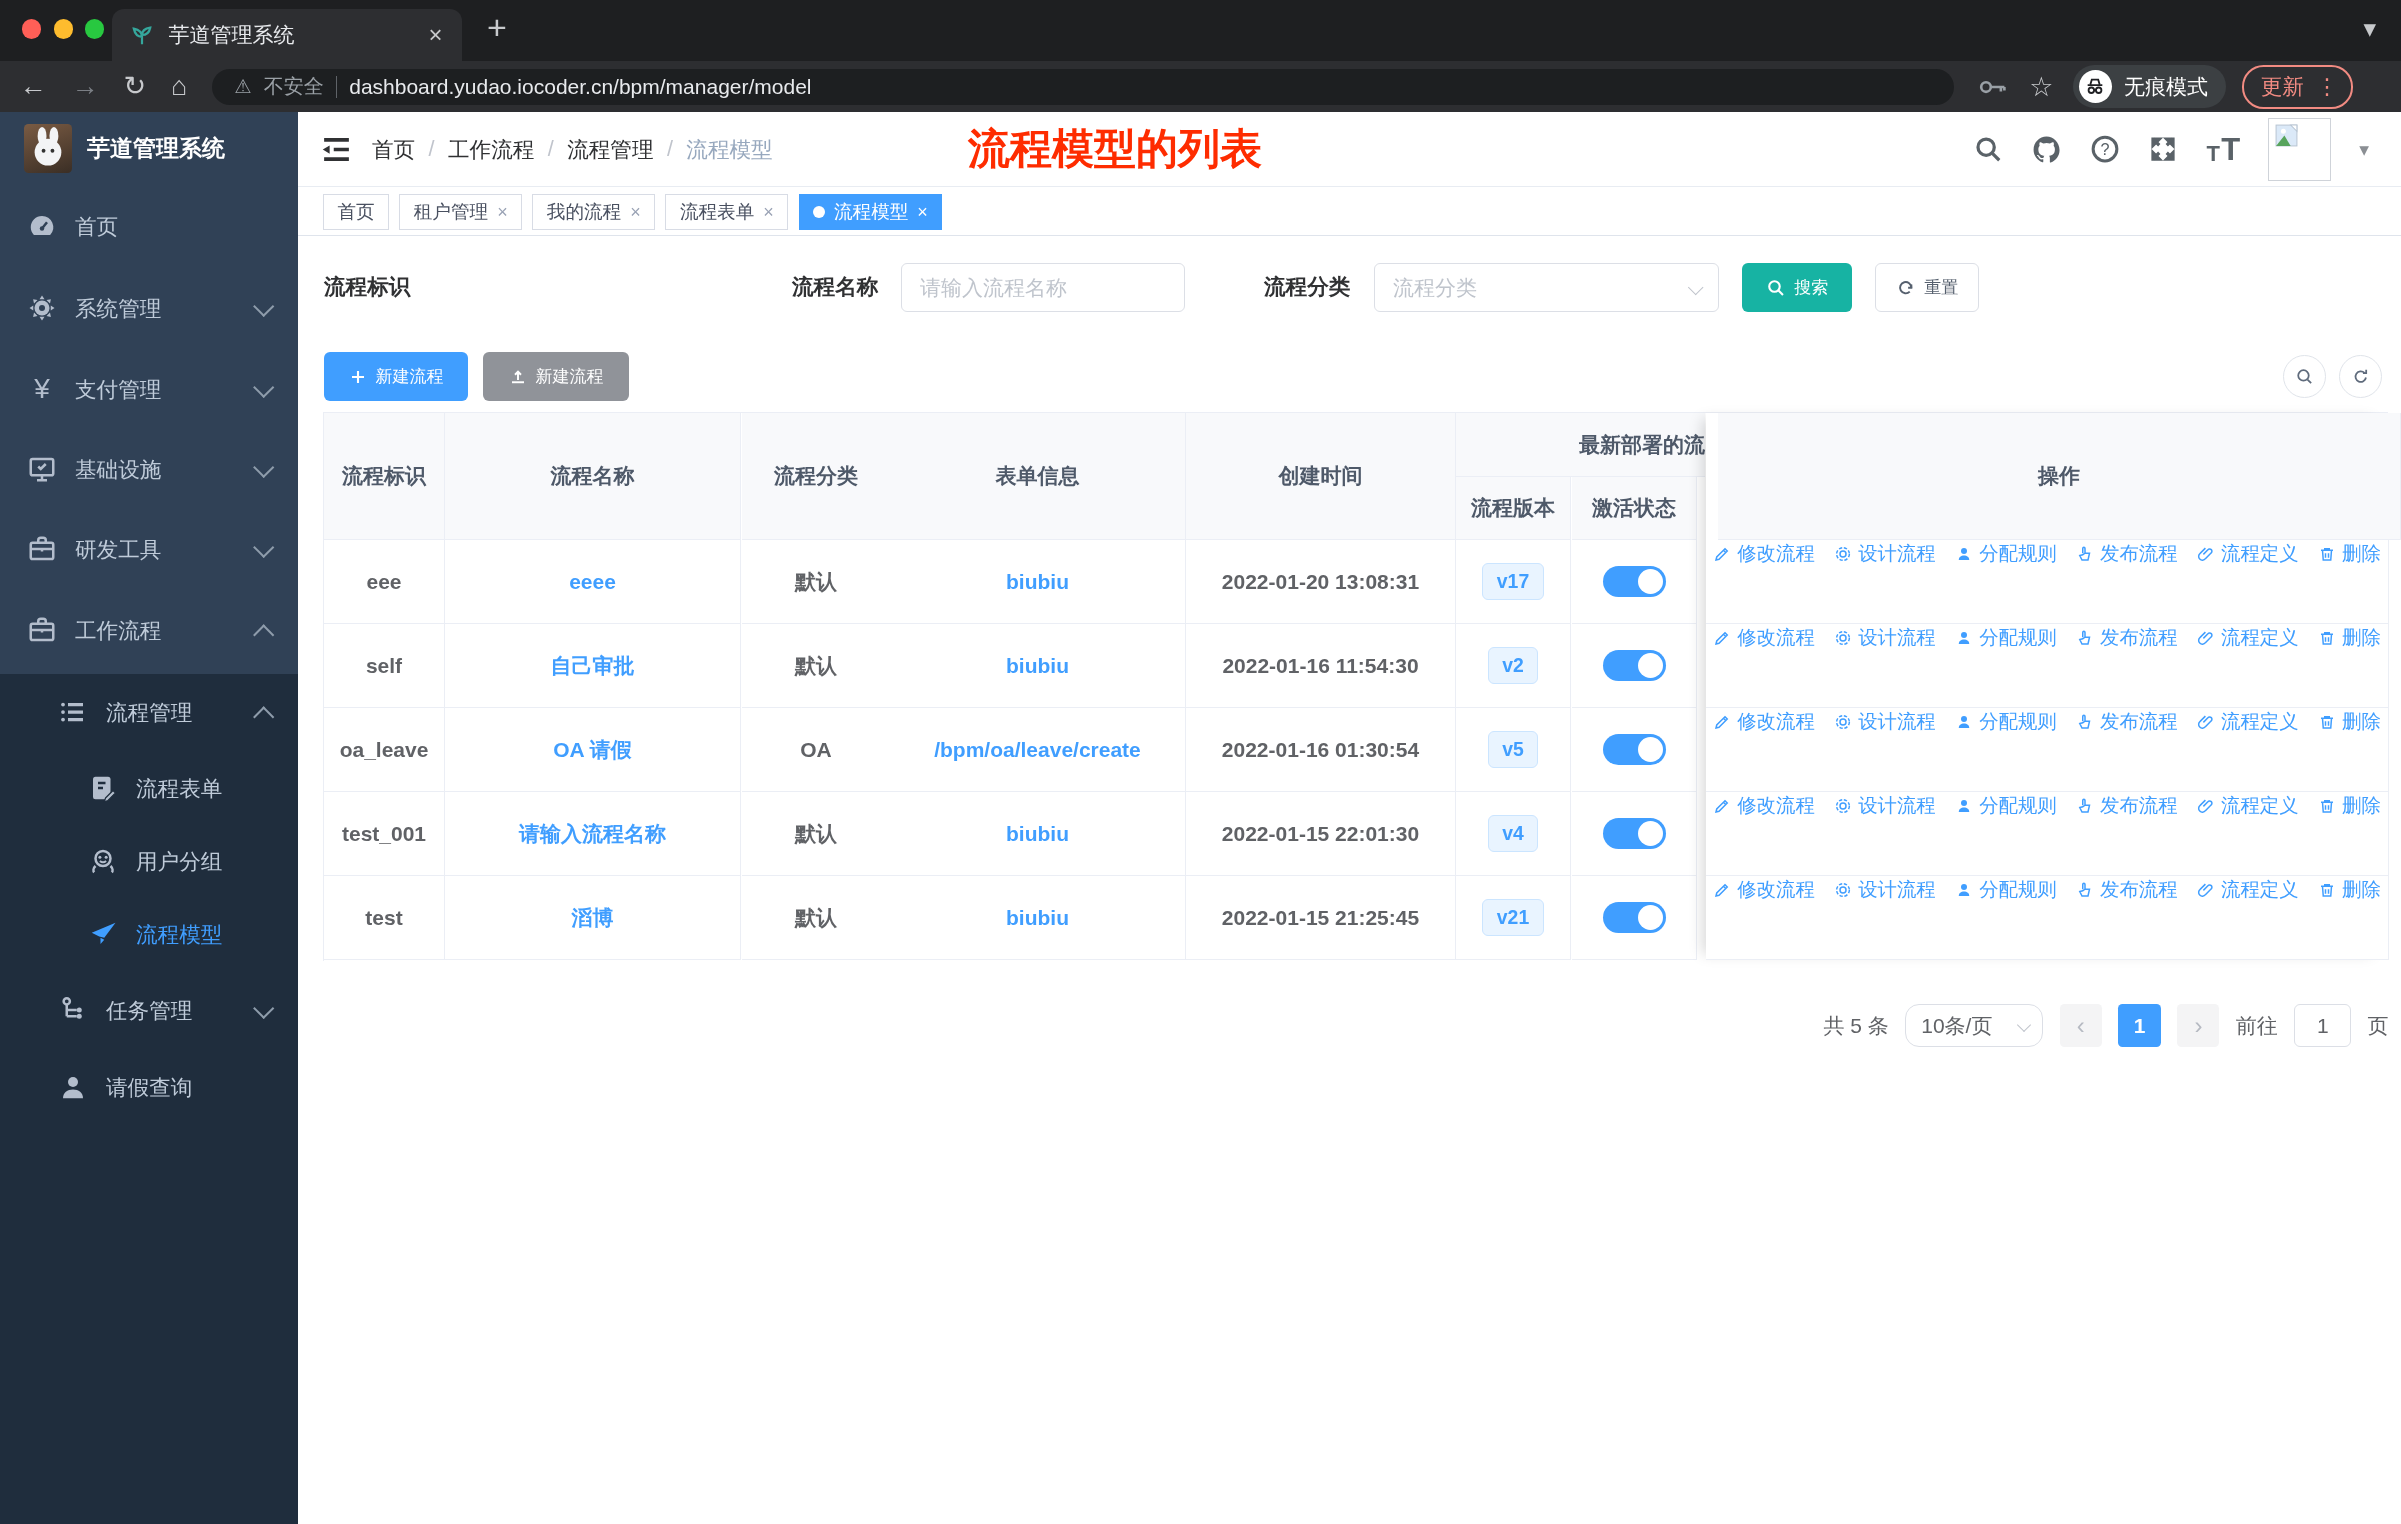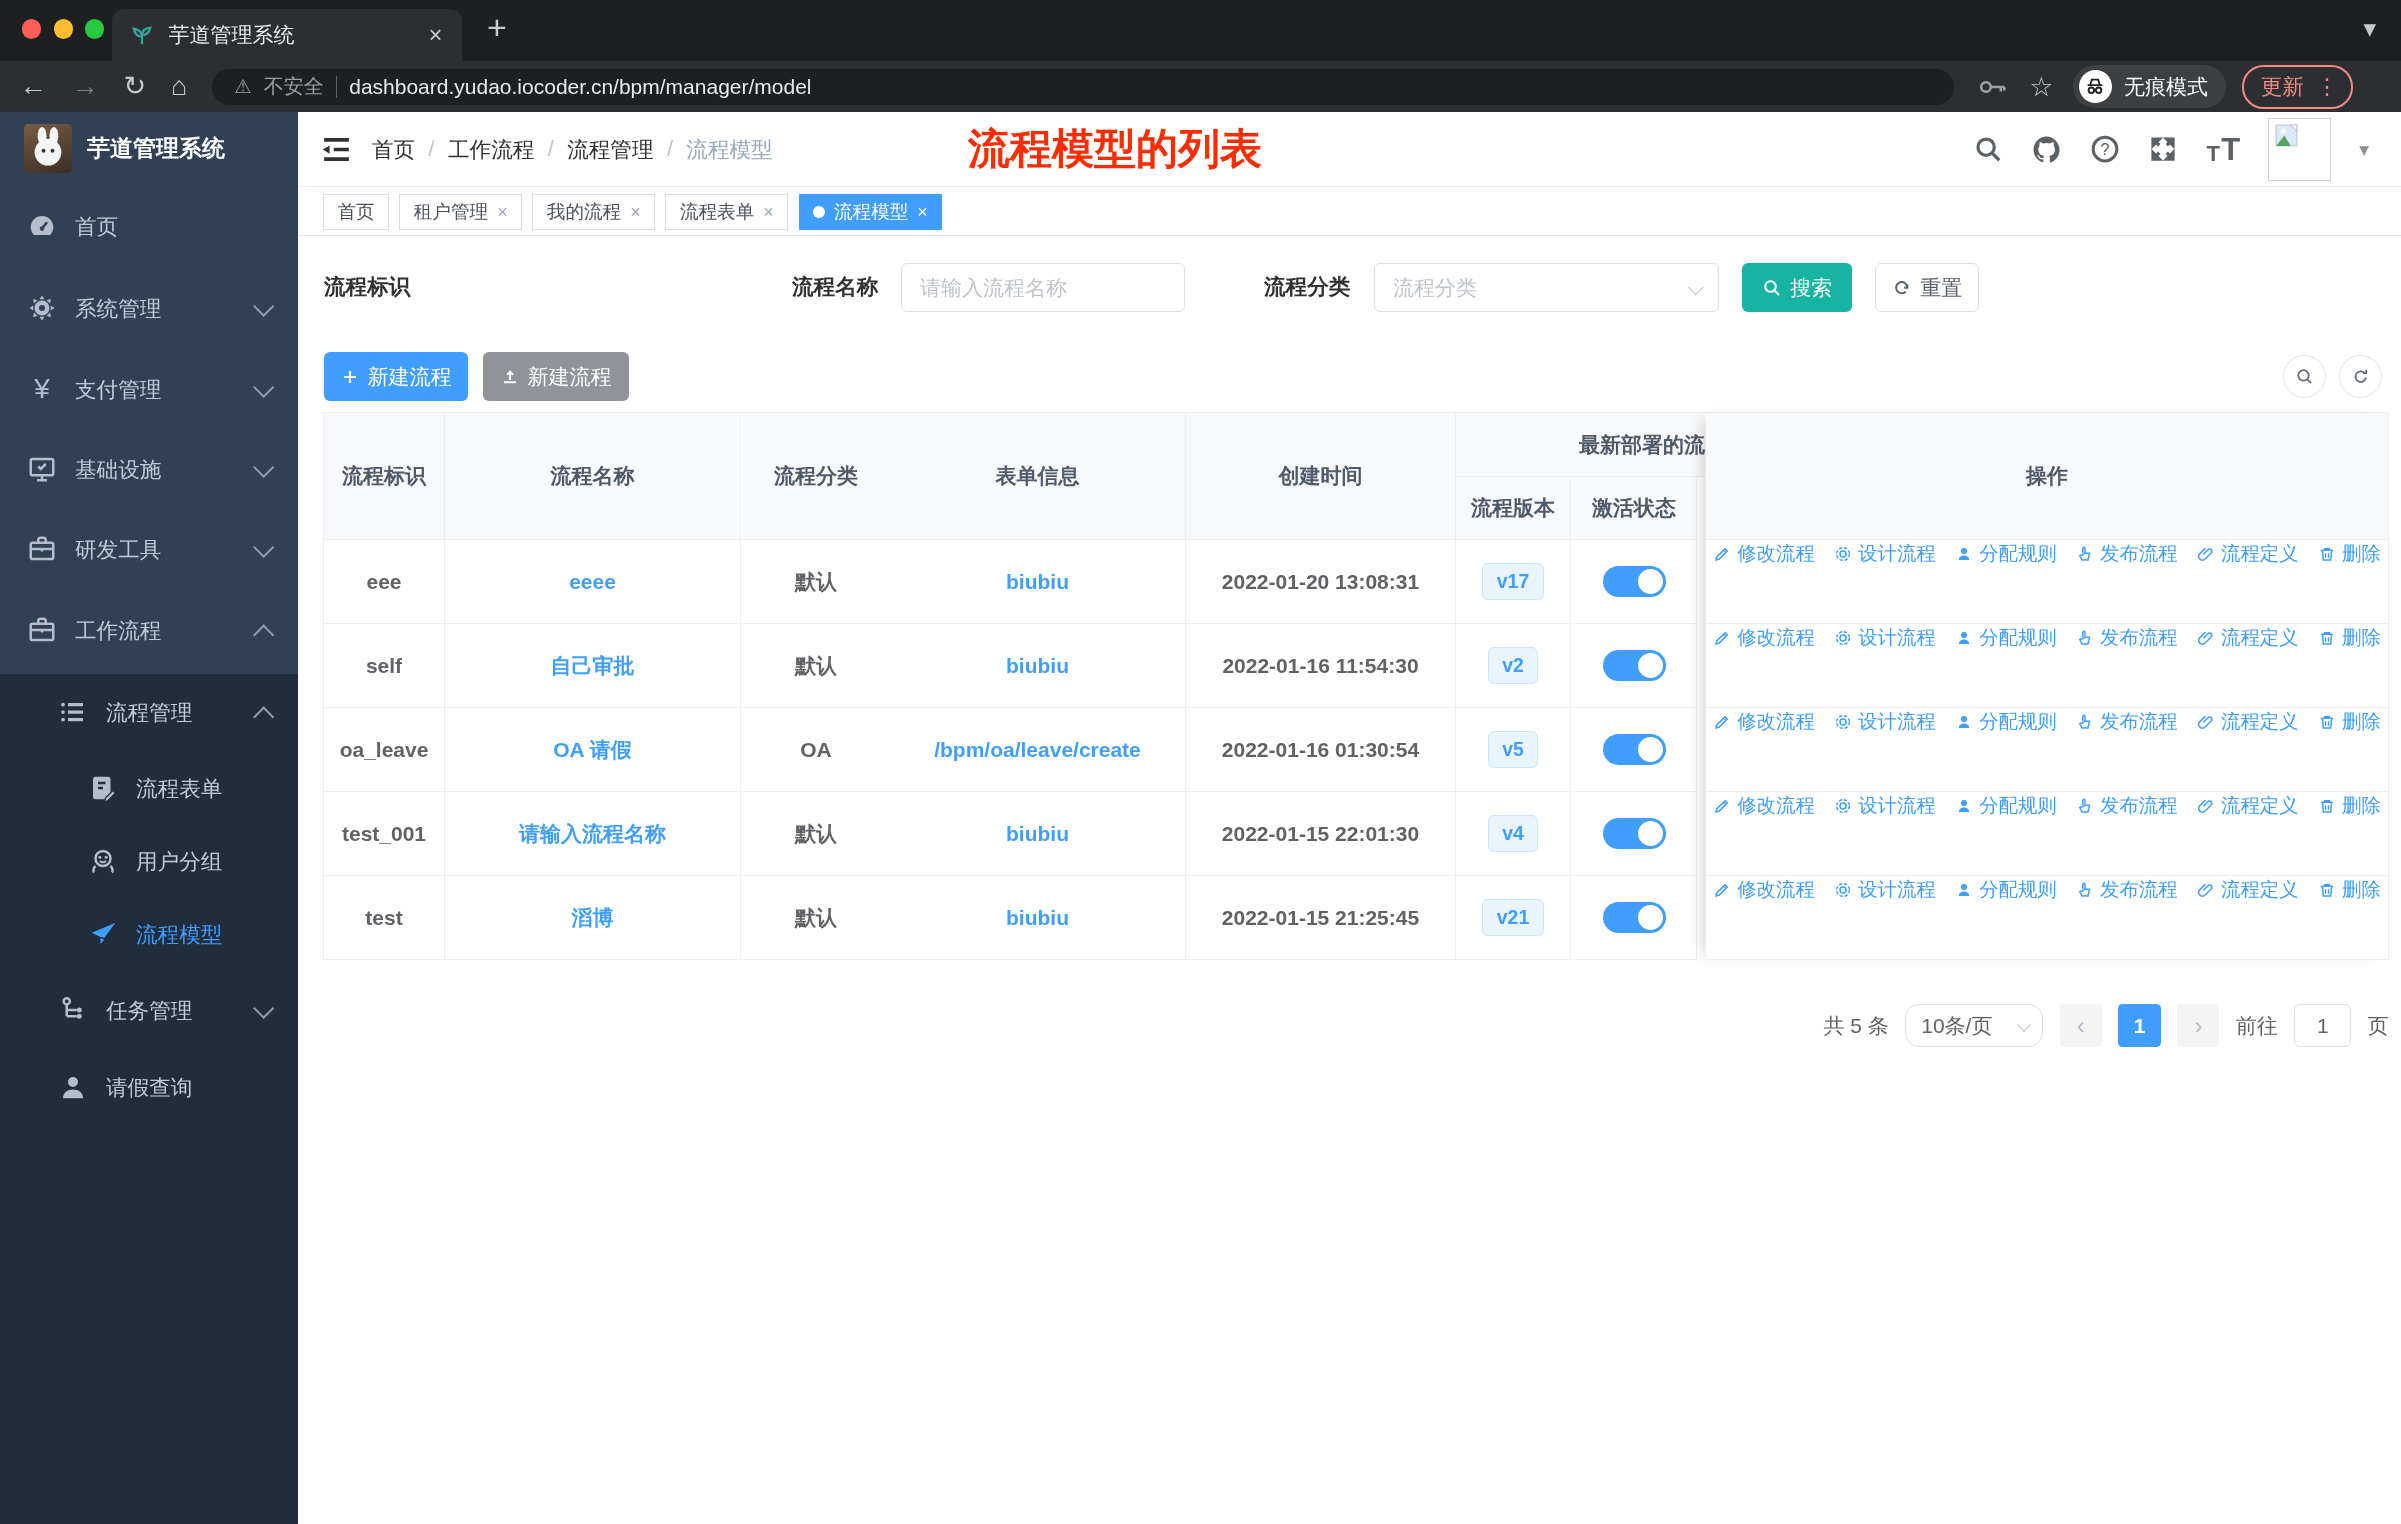--- a/index.html
+++ b/index.html
@@ -76,21 +76,21 @@
   
   .main{position:absolute;left:298px;top:124px;width:2104px;bottom:0;background:#fff;}
   .flabel{position:absolute;font-size:21.6px;font-weight:700;color:#303133;line-height:52px;height:52px;}
   .finput{position:absolute;height:49px;border:1.5px solid #dcdfe6;border-radius:6px;box-sizing:border-box;
           font-size:21px;padding:0 18px;color:#606266;outline:none;background:#fff;font-family:inherit;}
   .finput::placeholder{color:#bfc4cc;}
   .fselect{position:absolute;height:49px;border:1.5px solid #dcdfe6;border-radius:6px;box-sizing:border-box;
            display:flex;align-items:center;padding:0 18px;color:#bfc4cc;font-size:21px;background:#fff;cursor:pointer;}
   .fselect .sel-caret{position:absolute;right:16.4px;top:18px;width:10.4px;height:10.4px;border-right:1.5px solid #c0c4cc;border-bottom:1.5px solid #c0c4cc;transform:rotate(45deg);}
   .btn{position:absolute;height:49px;border-radius:6px;display:flex;align-items:center;justify-content:center;
-       gap:9px;font-size:21px;box-sizing:border-box;cursor:pointer;border:none;font-family:inherit;}
+       gap:9px;font-size:17px;box-sizing:border-box;cursor:pointer;border:none;font-family:inherit;}
   .btn-search{background:#17b3a3;color:#fff;}
   .btn-reset{background:#fff;color:#56606e;border:1.5px solid #dcdfe6;}
   .btn-create{background:#409EFF;color:#fff;}
   .btn-import{background:#909399;color:#fff;}
   .circlebtn{position:absolute;width:43px;height:43px;border-radius:50%;border:1.5px solid #e0e4ea;background:#fff;
              display:flex;align-items:center;justify-content:center;box-sizing:border-box;cursor:pointer;}
 
   
   .tbl{position:absolute;left:25px;top:176px;width:2065px;height:549px;border-top:1.5px solid #ebeef5;border-left:1.5px solid #ebeef5;box-sizing:border-box;}
   .tc{position:absolute;display:flex;align-items:center;justify-content:center;box-sizing:border-box;
@@ -105,21 +105,21 @@
   .sub{top:64px;height:63px;}
   .r0{top:127px;} .r1{top:211px;} .r2{top:295px;} .r3{top:379px;} .r4{top:463px;}
   .row{height:84px;background:#fff;font-weight:bold;}
   .link{color:#409EFF;text-decoration:none;cursor:pointer;}
   .ver{display:inline-block;padding:6px 13.4px;background:#e9f4ff;border:1.5px solid #cbe5ff;border-radius:6px;
        color:#409EFF;font-size:19.4px;line-height:1.2;}
   .switch{width:63px;height:31px;border-radius:15.6px;background:#409EFF;position:relative;cursor:pointer;}
   .switch .knob{position:absolute;right:3px;top:3px;width:25px;height:25px;border-radius:50%;background:#fff;}
   .opcol{position:absolute;left:1382px;top:0;width:683px;height:547px;background:#fff;
          box-shadow:-10.4px 0 13.4px -6px rgba(0,0,0,0.15);}
-  .ophdr{position:absolute;left:0;top:0;width:100%;height:127px;background:#f8f9fb;display:flex;align-items:center;
+  .ophdr{position:absolute;left:12px;top:0;width:100%;height:127px;background:#f8f9fb;display:flex;align-items:center;
          justify-content:center;font-size:21px;font-weight:700;color:#4e5969;border-bottom:1.5px solid #ebeef5;
          border-right:1.5px solid #ebeef5;box-sizing:border-box;}
   .oprow{position:absolute;left:0;width:100%;height:84px;display:flex;align-items:flex-start;justify-content:center;
          gap:19.4px;border-bottom:1.5px solid #ebeef5;border-right:1.5px solid #ebeef5;box-sizing:border-box;}
   .o0{top:127px;} .o1{top:211px;} .o2{top:295px;} .o3{top:379px;} .o4{top:463px;}
   .act{display:flex;align-items:center;gap:6px;color:#409EFF;font-size:19.4px;text-decoration:none;cursor:pointer;white-space:nowrap;}
 
   
   .pager{position:absolute;top:765px;right:13.4px;height:49px;display:flex;align-items:center;gap:16.4px;font-size:21px;color:#606266;}
   .psel{width:138px;height:43px;border:1.5px solid #dcdfe6;border-radius:14px;display:flex;align-items:center;

